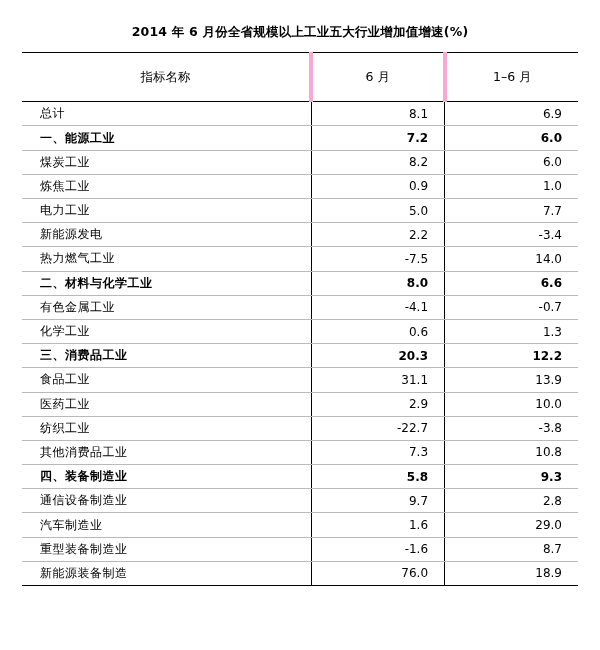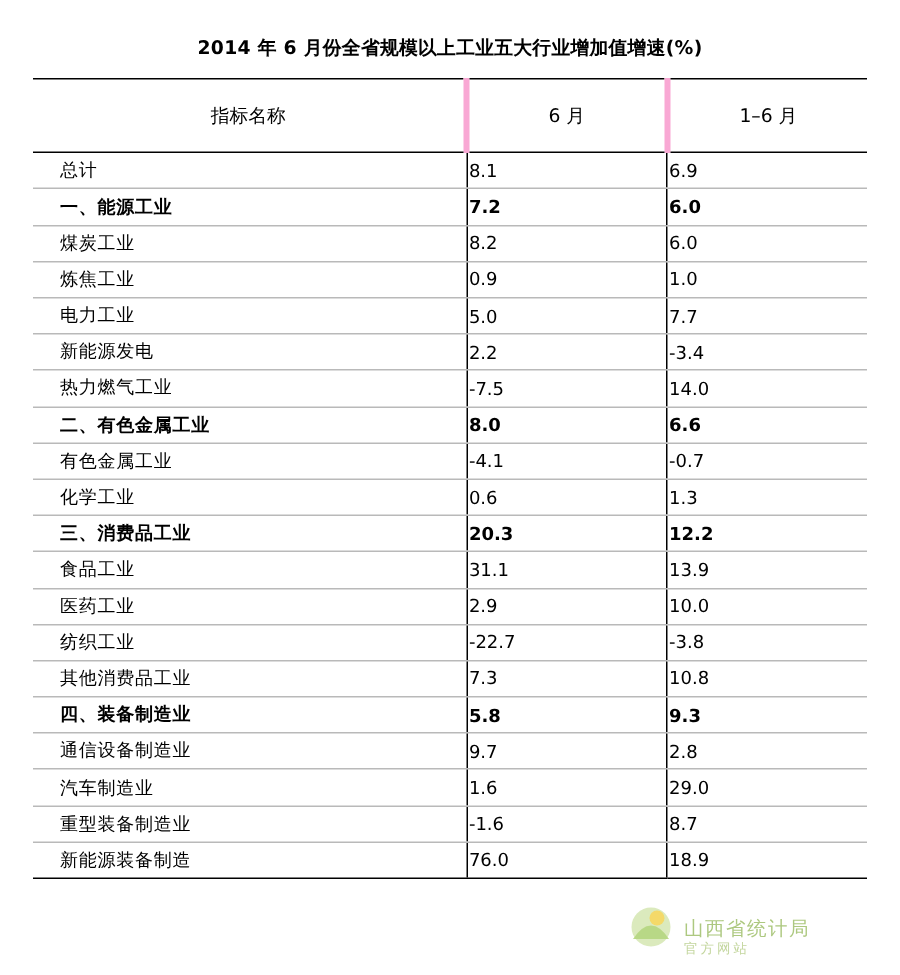--- a/index.html
+++ b/index.html
@@ -59,21 +59,21 @@
     overflow: hidden;
   }
   table.data tbody tr:last-child td {
     border-bottom: 1.4px solid #000;
   }
   td.label {
     padding-left: 18px;
     letter-spacing: 0.5px;
   }
   td.num {
-    text-align: left;
+    text-align: right;
     padding-right: 16px;
     border-left: 1px solid #000;
     margin-top: 48px;
   }
   
   .lv0 { padding-left: 18px; }
   .lv1 { padding-left: 14px; }
   .lv2 { padding-left: 40px; }
   .lv3 { padding-left: 78px; }
 
@@ -157,21 +157,21 @@
           <td class="label lv3">新能源发电</td>
           <td class="num">2.2</td>
           <td class="num">-3.4</td>
         </tr>
         <tr>
           <td class="label lv2">热力燃气工业</td>
           <td class="num">-7.5</td>
           <td class="num">14.0</td>
         </tr>
         <tr class="bold">
-          <td class="label lv1">二、有色金属工业</td>
+          <td class="label lv1">二、材料与化学工业</td>
           <td class="num">8.0</td>
           <td class="num">6.6</td>
         </tr>
         <tr>
           <td class="label lv2">有色金属工业</td>
           <td class="num">-4.1</td>
           <td class="num">-0.7</td>
         </tr>
         <tr>
           <td class="label lv2">化学工业</td>
@@ -224,23 +224,14 @@
           <td class="num">8.7</td>
         </tr>
         <tr>
           <td class="label lv2">新能源装备制造</td>
           <td class="num">76.0</td>
           <td class="num">18.9</td>
         </tr>
       </tbody>
   </table>
 
-  <div class="watermark">
-    <svg width="150" height="50" viewBox="0 0 150 50">
-      <circle cx="18" cy="22" r="13" fill="#cfe3a8" opacity="0.9"></circle>
-      <path d="M6 30 Q18 12 30 30 Z" fill="#a8cf6a" opacity="0.9"></path>
-      <circle cx="22" cy="16" r="5" fill="#f3d24a" opacity="0.95"></circle>
-    </svg>
-    <div class="wm-text">山西省统计局</div>
-    <div class="wm-text2">官方网站</div>
-  </div>
 
 </div>
 
 </body></html>

